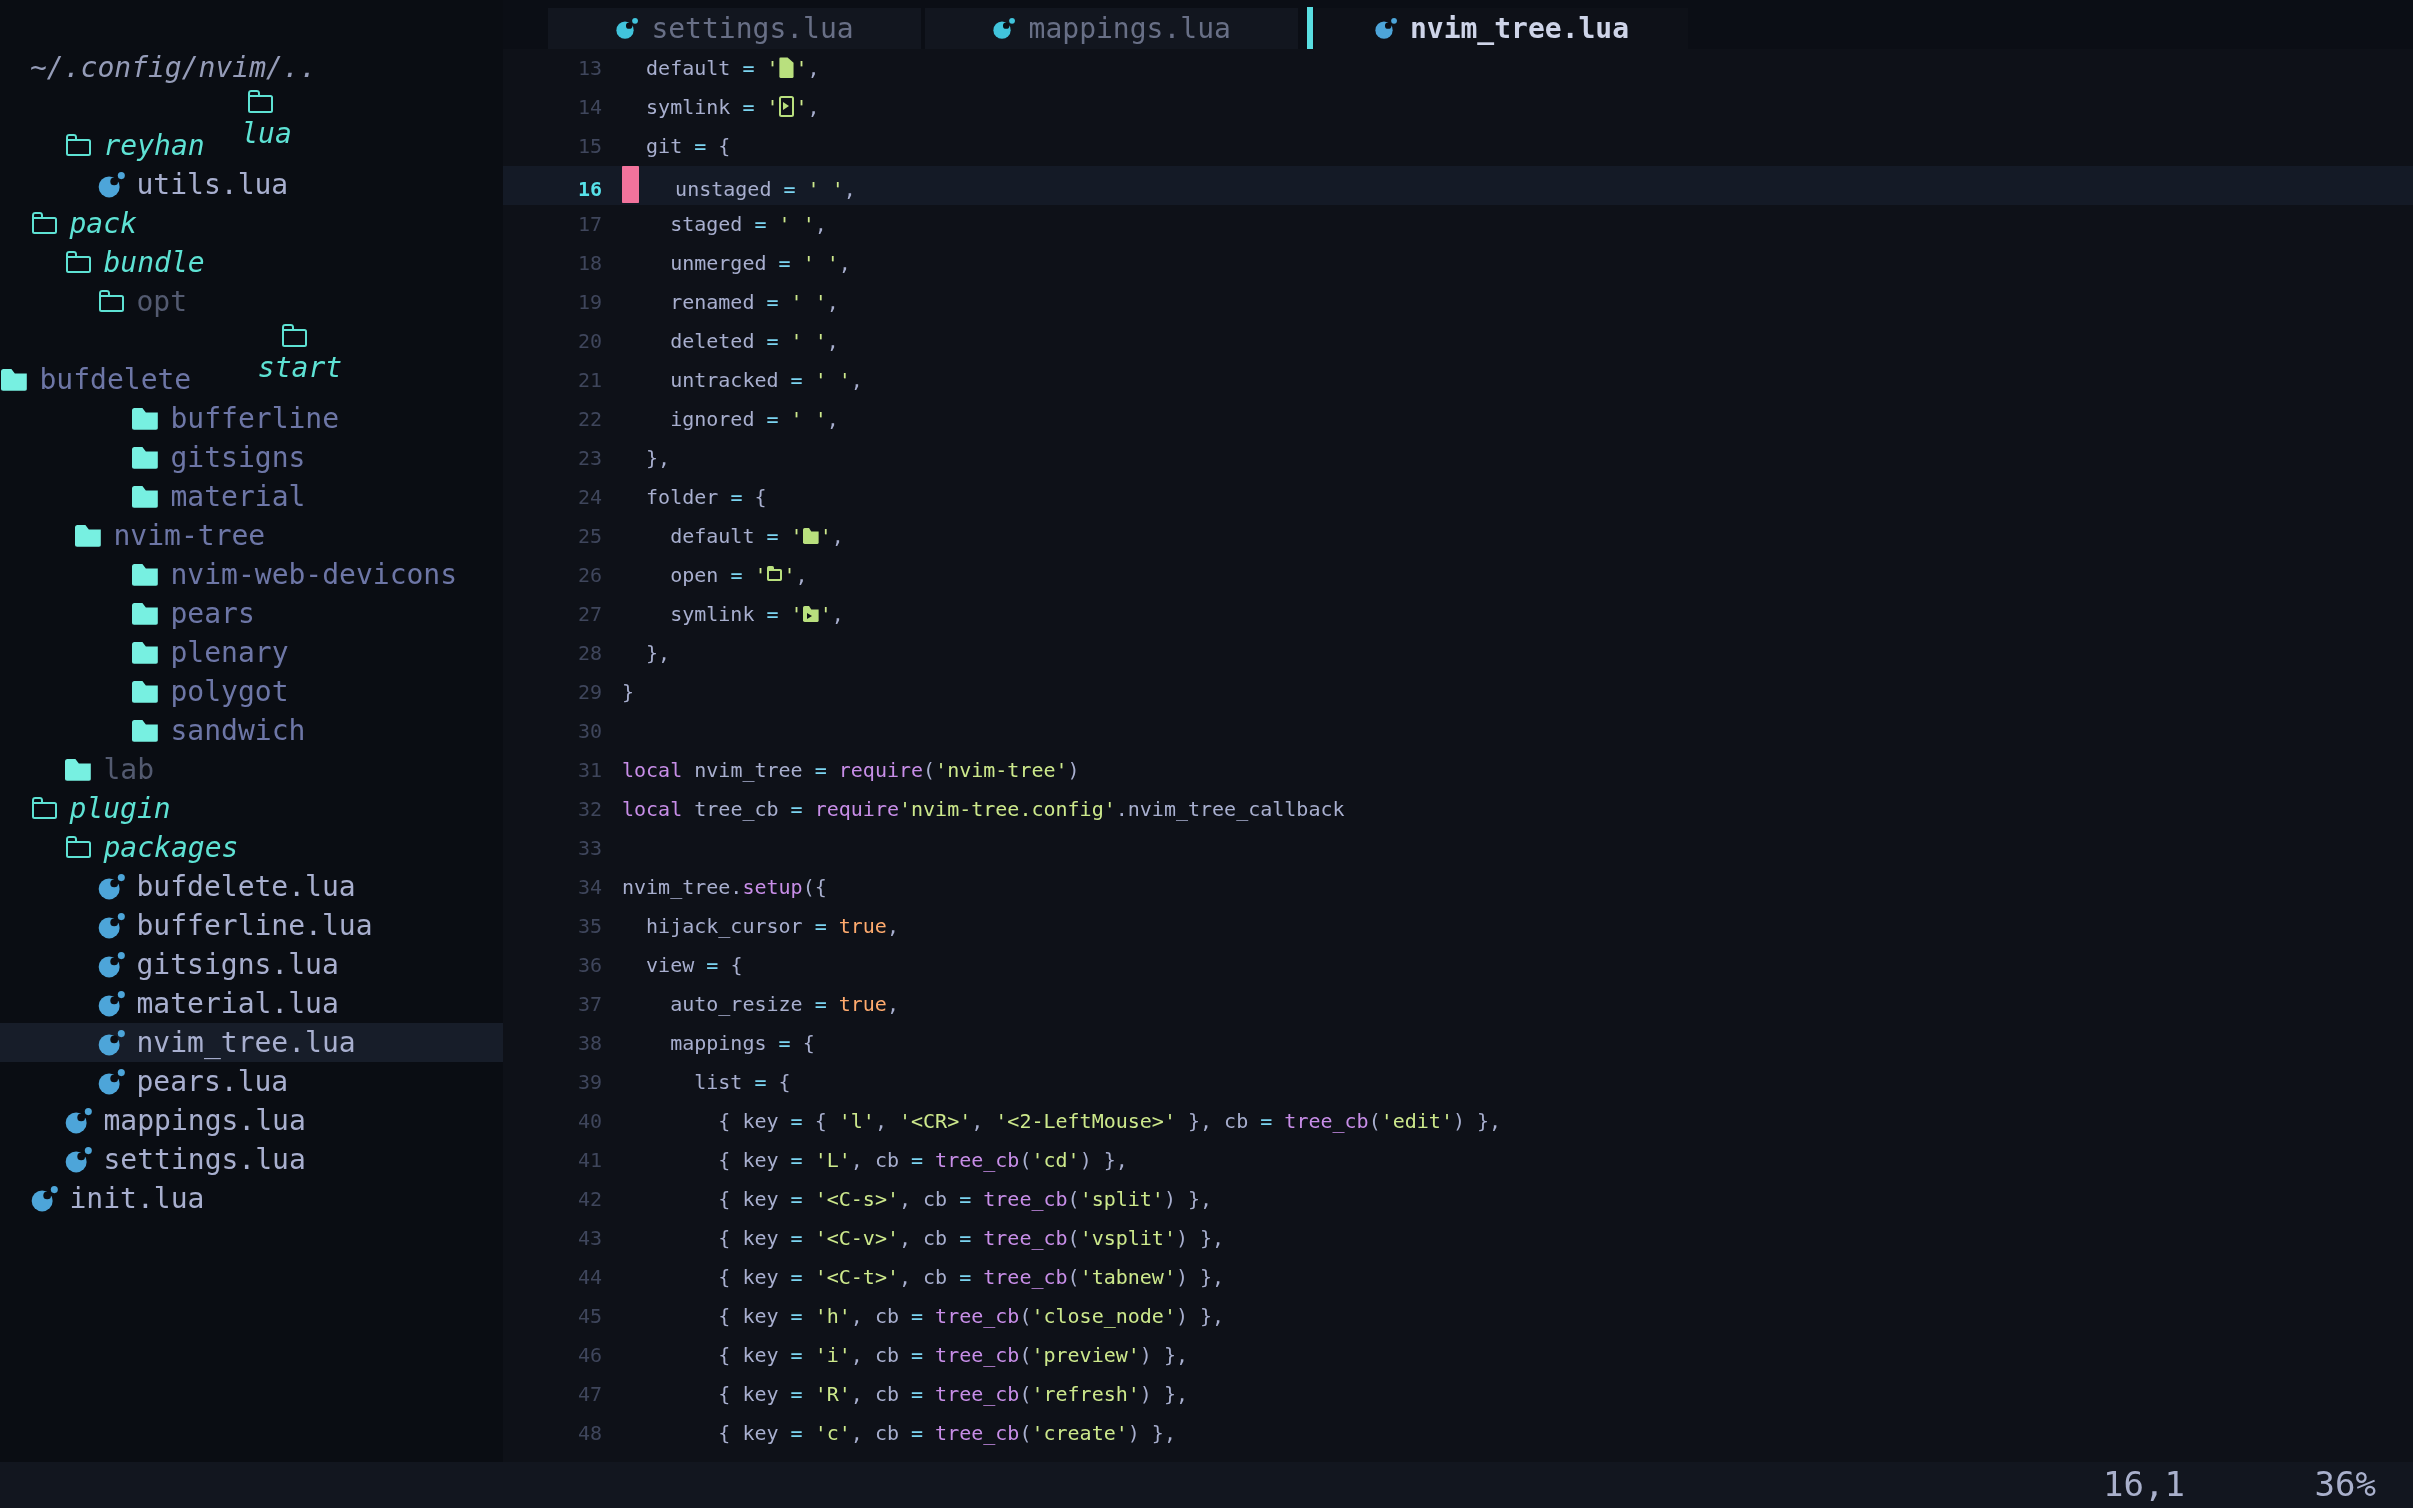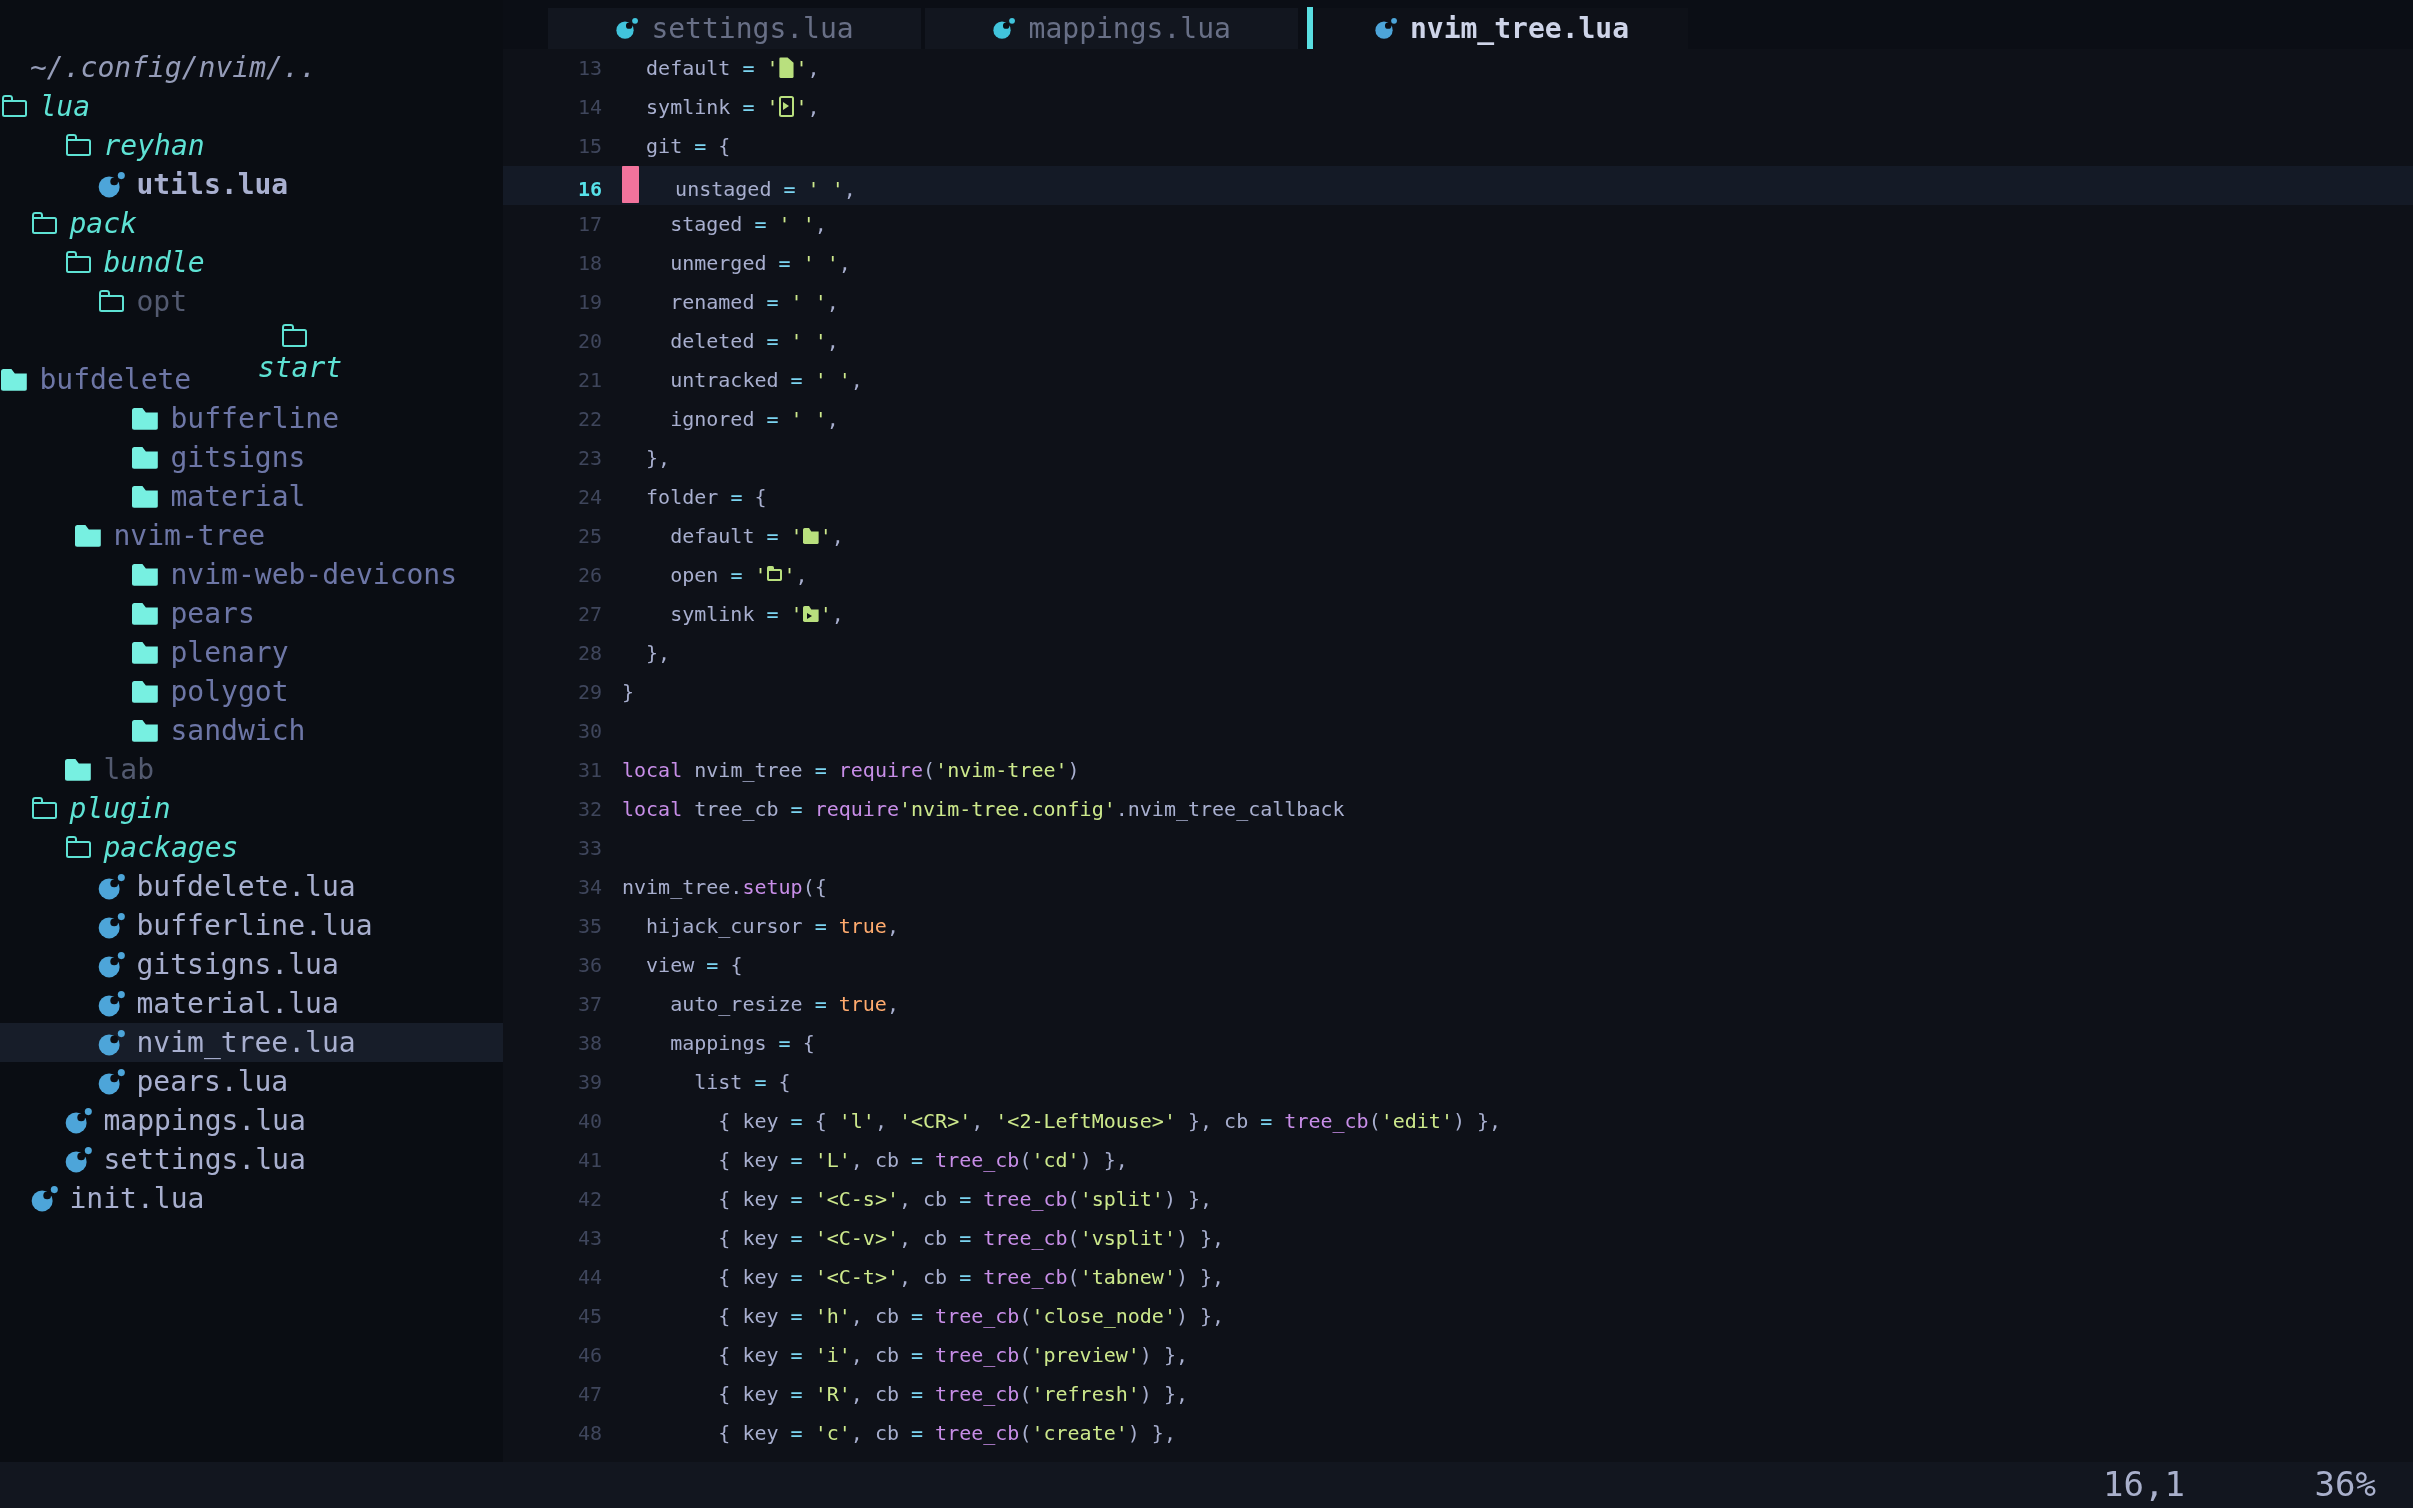--- a/index.html
+++ b/index.html
@@ -100,29 +100,29 @@
   .pct{right:37px}
 </style>
 </head>
 <body>
 
 <div class="app">
   <aside class="tree" id="tree">
       <div class="row" style="padding-left: 30px;">
         <span class="lbl root">~/.config/nvim/..</span>
       </div>
-      <div class="row" style="">
+      <div class="row" style="padding-left: 30px; flex-direction: column;">
         <span class="ico i-folder-open"></span>
         <span class="lbl open">lua</span>
       </div>
       <div class="row" style="padding-left: 64px;">
         <span class="ico i-folder-open"></span>
         <span class="lbl open">reyhan</span>
       </div>
-      <div class="row" style="padding-left: 97px; font-weight: bold;">
+      <div class="row" style="padding-left: 97px;">
         <span class="ico i-lua">
           <svg viewBox="0 0 34 34">
             <circle cx="14.5" cy="19" r="12.5" style="fill:var(--lua-blue)"></circle>
             <circle cx="29" cy="5.5" r="4.2" style="fill:var(--lua-blue)"></circle>
             <circle cx="20.5" cy="12.5" r="4.6" style="fill:var(--sidebar-background)"></circle>
           </svg>
         </span>
         <span class="lbl file">utils.lua</span>
       </div>
       <div class="row" style="padding-left: 30px;">

